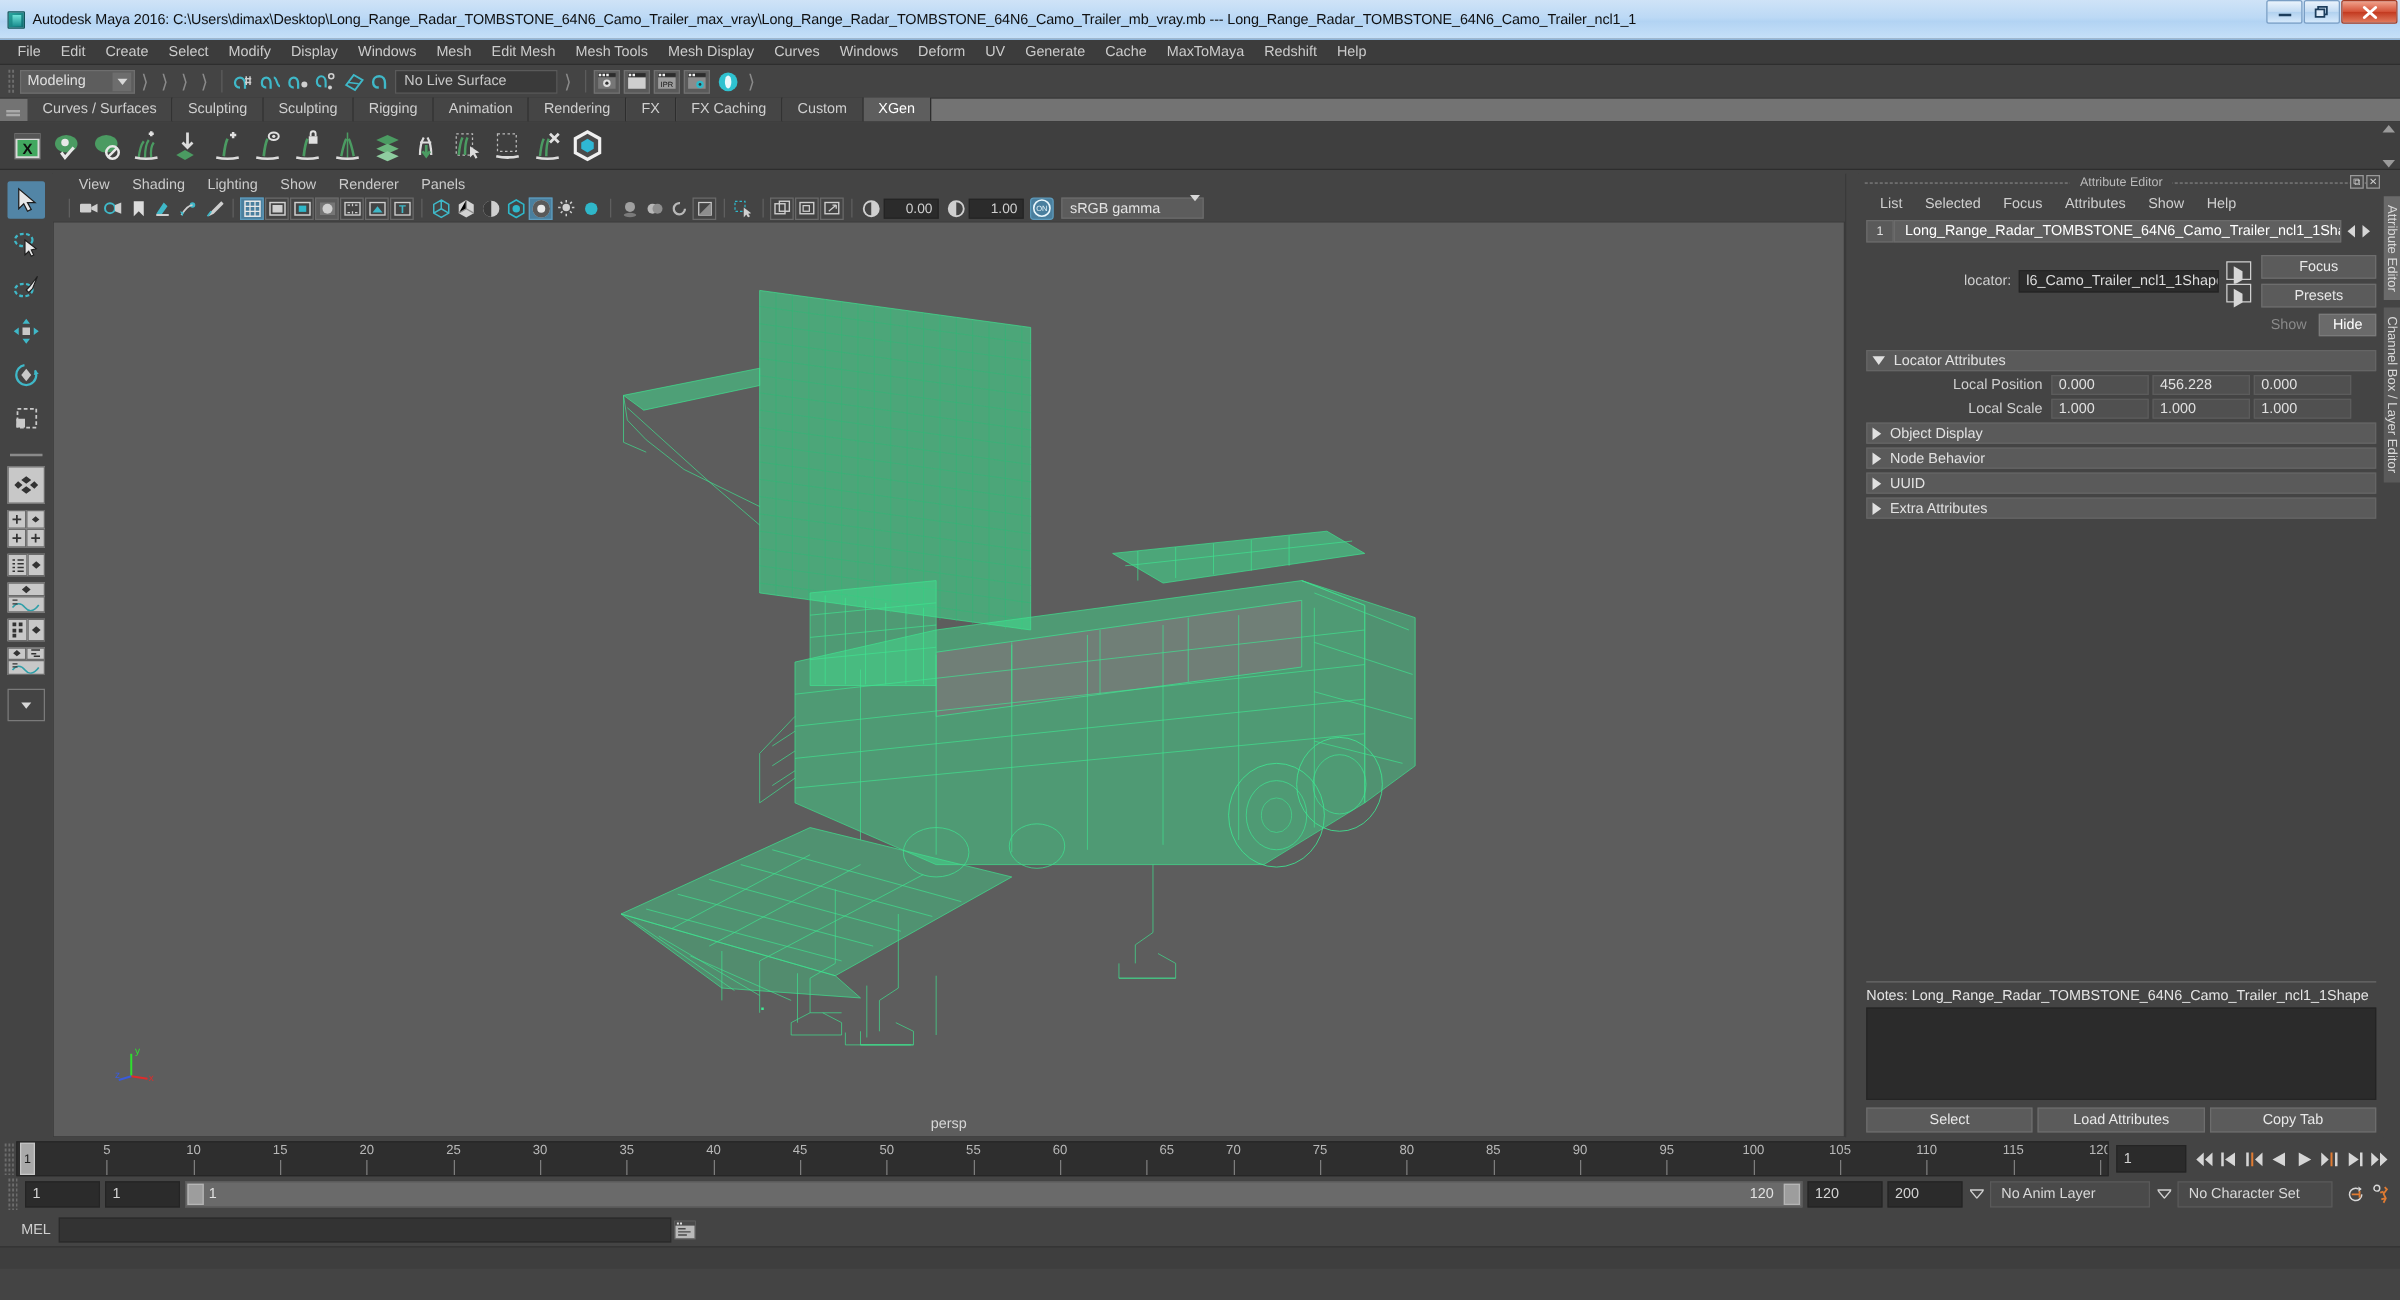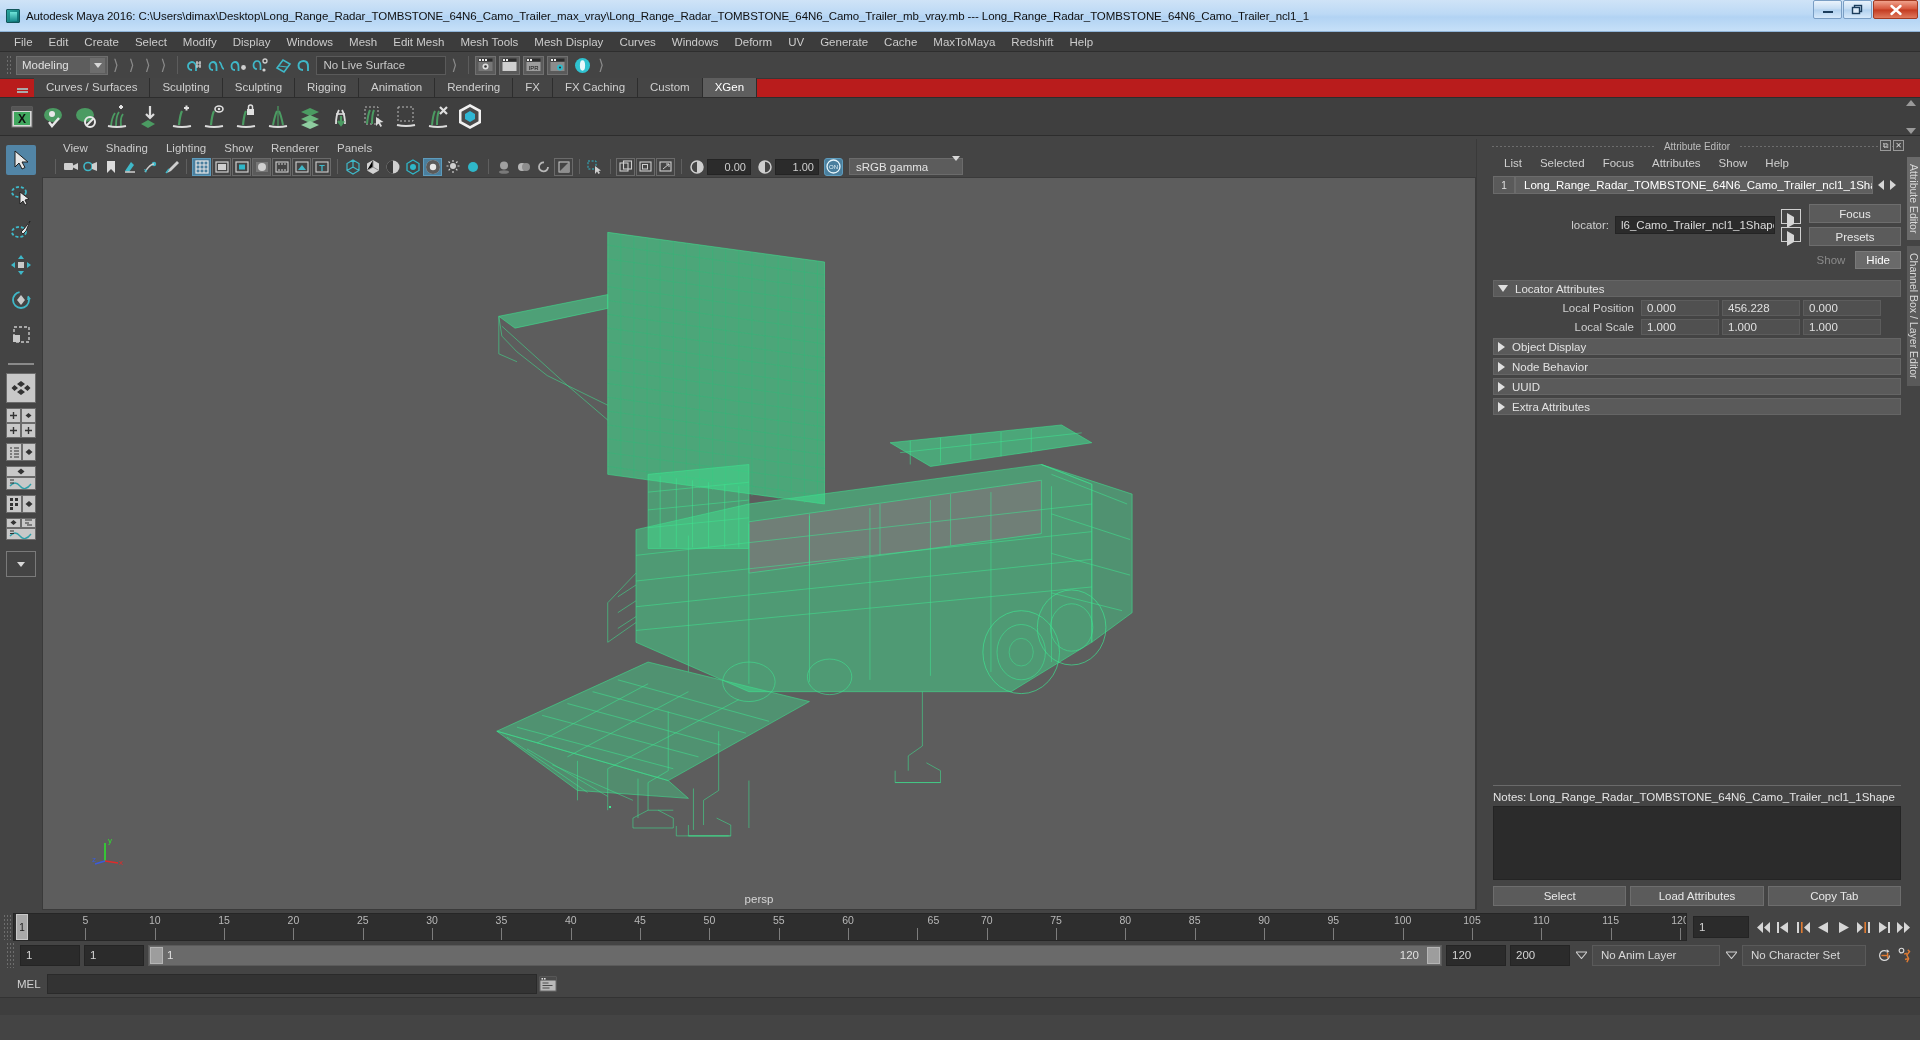--- a/index.html
+++ b/index.html
@@ -85,22 +85,22 @@
   .sl-icon { width: 22px; height: 22px; display:flex; align-items:center; justify-content:center; }
   .live-surface {
     height: 19px; min-width: 130px; background: #3a3a3a; border: 1px solid #5a5a5a;
     font-size: 11.5px; color: #c8c8c8; display:flex; align-items:center; padding: 0 6px;
   }
   .render-ico { width:21px;height:19px;border:1px solid #707070;background:#5a5a5a;
     display:flex;align-items:center;justify-content:center;margin-right:3px;}
 
   
   .shelf-tabs {
-    height: 19px; background: #b91c1c; display:flex; align-items: flex-end;
-    padding-left: 14px; border-bottom: 1px solid #2d2d2d;
+    height: 19px; background: #737373; display:flex; align-items: flex-end;
+    padding-left: 2px; border-bottom: 1px solid #2d2d2d;
   }
   .shelf-handle { width:16px;height:16px;display:flex;align-items:center;justify-content:center;margin-right:4px;}
   .shelf-handle i{display:block;width:11px;height:2px;background:#aaa;box-shadow:0 3px 0 #aaa;}
   .shelf-tab {
     font-size: 11.5px; color: #cfcfcf; padding: 2px 12px 3px 12px;
     border-right: 1px solid #2d2d2d; background: #454545; height:19px;
     display:flex;align-items:center; white-space:nowrap;
   }
   .shelf-tab.active { background: #5e5e5e; color: #ffffff; }
 

